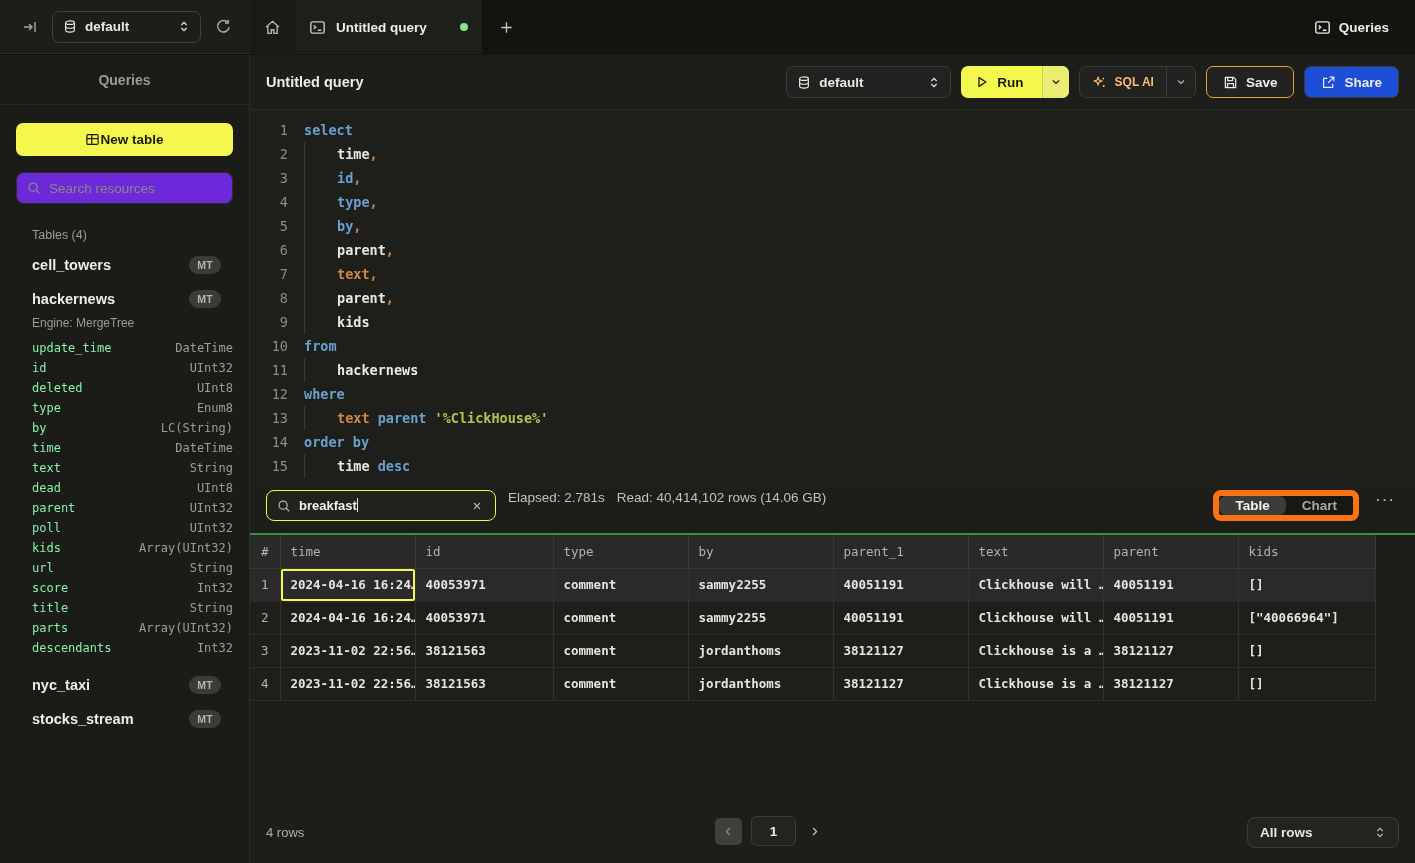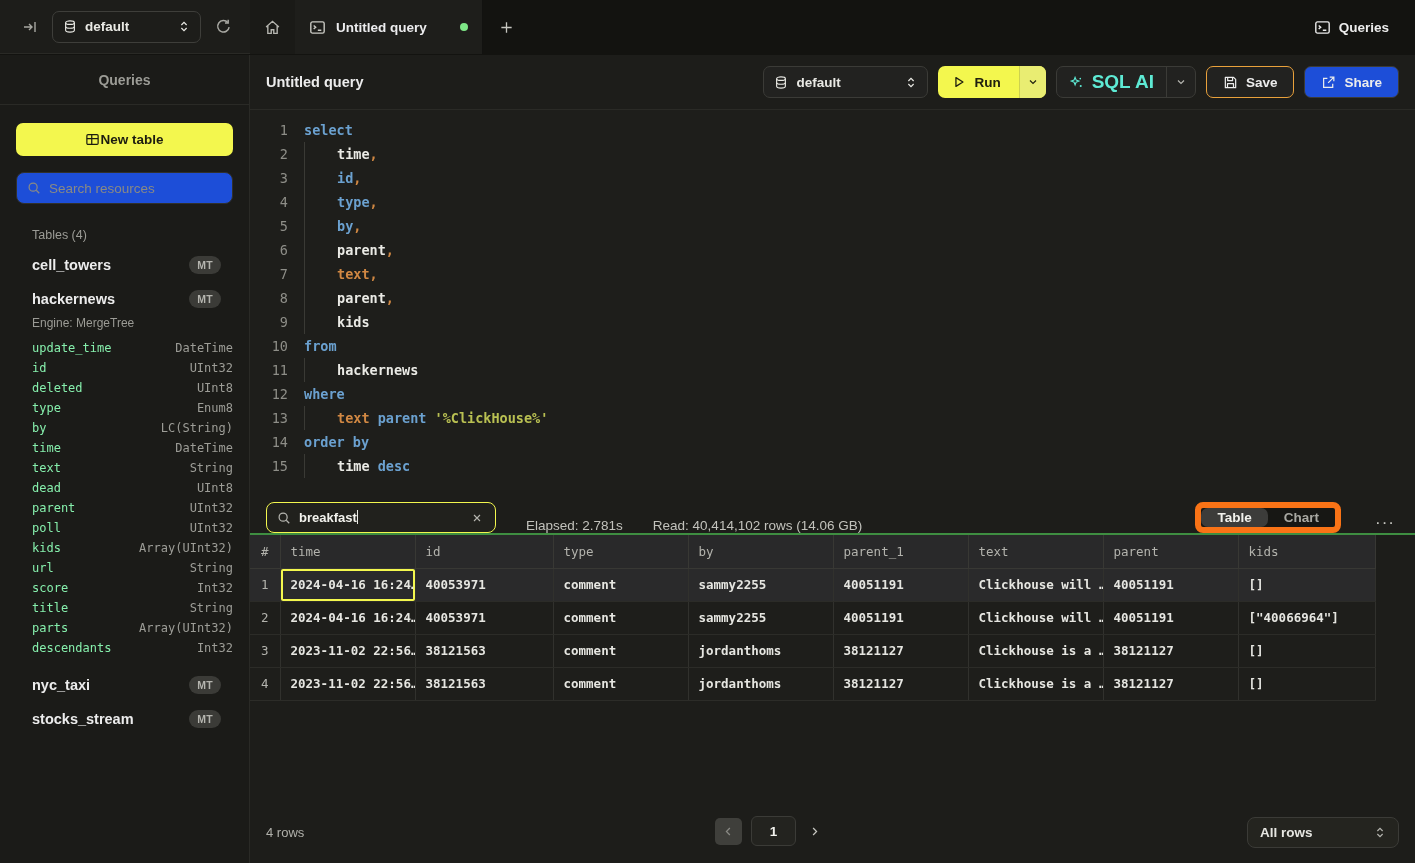--- a/index.html
+++ b/index.html
@@ -27,21 +27,21 @@
   .main { flex:1; display:flex; min-height:0; }
   .sidebar { width:250px; flex:0 0 250px; background:#1b1b18; border-right:1px solid #2a2a26; display:flex; flex-direction:column; }
   .content { flex:1; display:flex; flex-direction:column; min-width:0; background:#1d1d1a; }
 
   
   .side-tabs { height:50px; flex:0 0 50px; display:flex; border-bottom:1px solid #2a2a26; }
   .side-tab { flex:1; background:none; border:none; color:#9c9c96; font-size:14px; font-weight:600; cursor:pointer; position:relative; font-family:inherit; }
   .side-tab.active { color:#f4f4ef; }
   .side-tab.active::after { content:""; position:absolute; left:0; right:0; bottom:-1px; height:3px; background:#f3f74e; }
   .new-table-btn { margin:18px 16px 0 16px; height:33px; background:#f3f74e; color:#1c1c10; border:none; border-radius:7px; font-size:13.5px; font-weight:600; display:flex; align-items:center; justify-content:center; cursor:pointer; font-family:inherit; }
-  .side-search { margin:16px 16px 0 16px; height:32px; background:#1d4ed8; border:1px solid #30302c; border-radius:8px; display:flex; align-items:center; gap:8px; padding:0 10px; color:#8a8a84; }
+  .side-search { margin:16px 16px 0 16px; height:32px; background:#6d28d9; border:1px solid #30302c; border-radius:8px; display:flex; align-items:center; gap:8px; padding:0 10px; color:#8a8a84; }
   .side-search input { background:none; border:none; outline:none; color:#d8d8d2; font-size:13.5px; width:100%; font-family:inherit; }
   .side-search input::placeholder { color:#8a8a84; }
   .resources { flex:1; overflow:hidden; padding:20px 16px 0 16px; }
   .section-label { color:#9c9c96; font-size:12.5px; margin:0 0 6px 16px; }
   .table-row { display:flex; align-items:center; justify-content:space-between; padding:8px 12px 8px 16px; border-radius:6px; cursor:pointer; }
   .t-name { font-size:14.5px; font-weight:600; color:#ececec; }
   .mt-badge { background:#3b3b37; color:#b5b5af; font-size:10.5px; font-weight:700; border-radius:10px; padding:3px 8px; letter-spacing:.3px; }
   .engine-line { color:#9b9b95; font-size:12px; margin:0 0 8px 16px; }
   .col-list { margin:2px 0 10px 0; }
   .col-row { display:flex; justify-content:space-between; align-items:center; height:20px; padding:0 0 0 16px; font-family:"DejaVu Sans Mono", monospace; font-size:12px; cursor:pointer; }
@@ -50,40 +50,40 @@
 
   
   .query-toolbar { height:55px; flex:0 0 55px; display:flex; align-items:center; padding:0 16px; border-bottom:1px solid #2a2a26; gap:10px; }
   .qt-title { font-size:14.5px; font-weight:600; color:#ececec; flex:1; }
   .tb-select { height:32px; width:165px; background:#222220; border:1px solid #3b3b37; border-radius:7px; display:flex; align-items:center; gap:8px; padding:0 10px; font-size:13.5px; font-weight:600; color:#e9e9e4; cursor:pointer; }
   .tb-select .grow { flex:1; }
   .run-btn { height:32px; display:flex; align-items:stretch; border-radius:7px; overflow:hidden; border:none; padding:0; cursor:pointer; background:#f3f74e; font-family:inherit; }
   .run-main { display:flex; align-items:center; gap:8px; padding:0 18px 0 14px; color:#20200f; font-size:13.5px; font-weight:600; }
   .run-caret { display:flex; align-items:center; padding:0 7px; background:#e9ed72; border-left:1px solid #cdd14f; color:#20200f; }
   .ghost-group { height:32px; display:flex; align-items:stretch; background:#222220; border:1px solid #3b3b37; border-radius:7px; overflow:hidden; cursor:pointer; }
-  .ghost-main { display:flex; align-items:center; gap:8px; padding:0 12px; color:#5eead4; font-size:19px; font-weight:600; }
+  .ghost-main { display:flex; align-items:center; gap:8px; padding:0 12px; color:#fdba74; font-size:12px; font-weight:600; }
   .ghost-caret { display:flex; align-items:center; padding:0 8px; border-left:1px solid #3b3b37; color:#b5b5af; }
   .save-btn { height:32px; display:flex; align-items:center; gap:8px; padding:0 16px; background:#222220; border:1.5px solid #e9a13b; border-radius:7px; color:#ececec; font-size:13.5px; font-weight:600; cursor:pointer; font-family:inherit; }
   .share-btn { height:32px; display:flex; align-items:center; gap:8px; padding:0 16px; background:#1d4ed8; border:1px solid #3b3b37; border-radius:7px; color:#ececec; font-size:13.5px; font-weight:600; cursor:pointer; font-family:inherit; }
 
   
   .editor { height:380px; flex:0 0 380px; padding:8px 0 0 12px; font-family:"DejaVu Sans Mono", monospace; font-size:13.5px; overflow:hidden; background:#1e1e1b; }
   .code-line { display:flex; height:24px; line-height:24px; }
   .ln { width:26px; text-align:right; color:#8e8e88; margin-right:16px; flex:0 0 26px; }
   .code { display:flex; align-items:stretch; white-space:pre; }
   .indent { width:33px; border-left:1px solid #3a3a35; }
   .tk-kw { color:#6ba1d0; font-weight:600; }
   .tk-pl { color:#eaeae5; font-weight:700; }
   .tk-or { color:#d18843; font-weight:600; }
   .tk-str { color:#b9c052; font-weight:600; }
   .tk-sp { }
 
   
   .results { flex:1; display:flex; flex-direction:column; min-height:0; background:#1d1d1a; }
-  .results-bar { height:43px; flex:0 0 43px; display:flex; align-items:flex-end; padding:0 16px; gap:30px; }
+  .results-bar { height:43px; flex:0 0 43px; display:flex; align-items:flex-start; padding:0 16px; gap:12px; }
   .res-search { width:230px; height:31px; background:#21211d; border:1.5px solid #f3f74e; border-radius:8px; display:flex; align-items:center; gap:8px; padding:0 10px; cursor:text; }
   .res-search .val { font-size:13px; font-weight:700; color:#f2f2ed; flex:1; font-family:inherit; }
   .caret { display:inline-block; width:1.5px; height:14px; background:#e9e9e4; vertical-align:-2px; }
   .clear-x { background:none; border:none; color:#b5b5af; cursor:pointer; display:flex; padding:2px; }
   .stat { font-size:13.5px; color:#c2c2bc; }
   .bar-spacer { flex:1; }
   .view-toggle { display:flex; background:#171714; border:6px solid #f97316; border-radius:8px; overflow:hidden; height:31px; }
   .seg { border:none; background:none; color:#a8a8a2; font-size:13.5px; font-weight:600; padding:0 16px; cursor:pointer; font-family:inherit; }
   .seg.active { background:#3c3c3a; color:#f2f2ed; border-radius:7px; }
   .more-btn { background:none; border:none; color:#c6c6c0; font-size:17px; cursor:pointer; padding:0 4px; letter-spacing:1px; }

